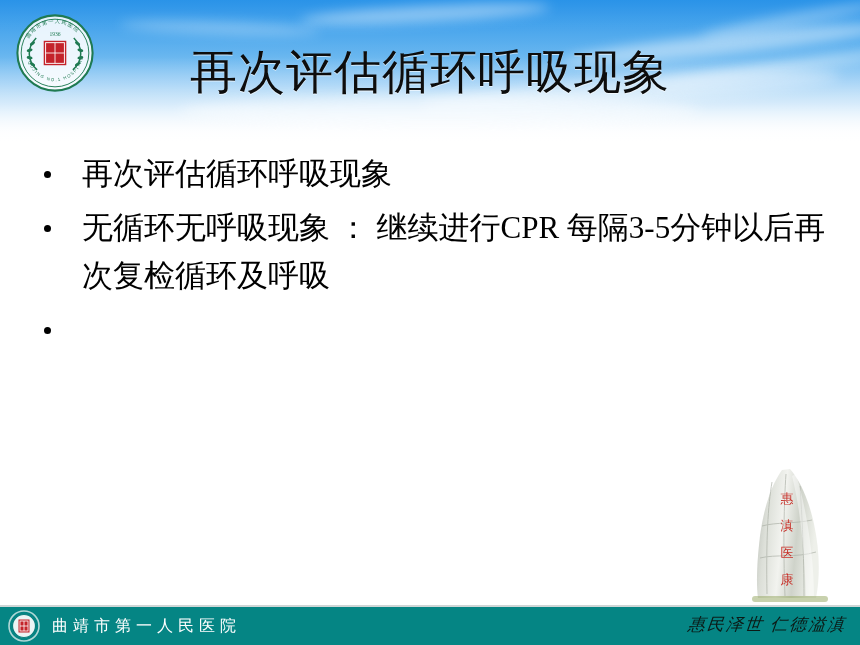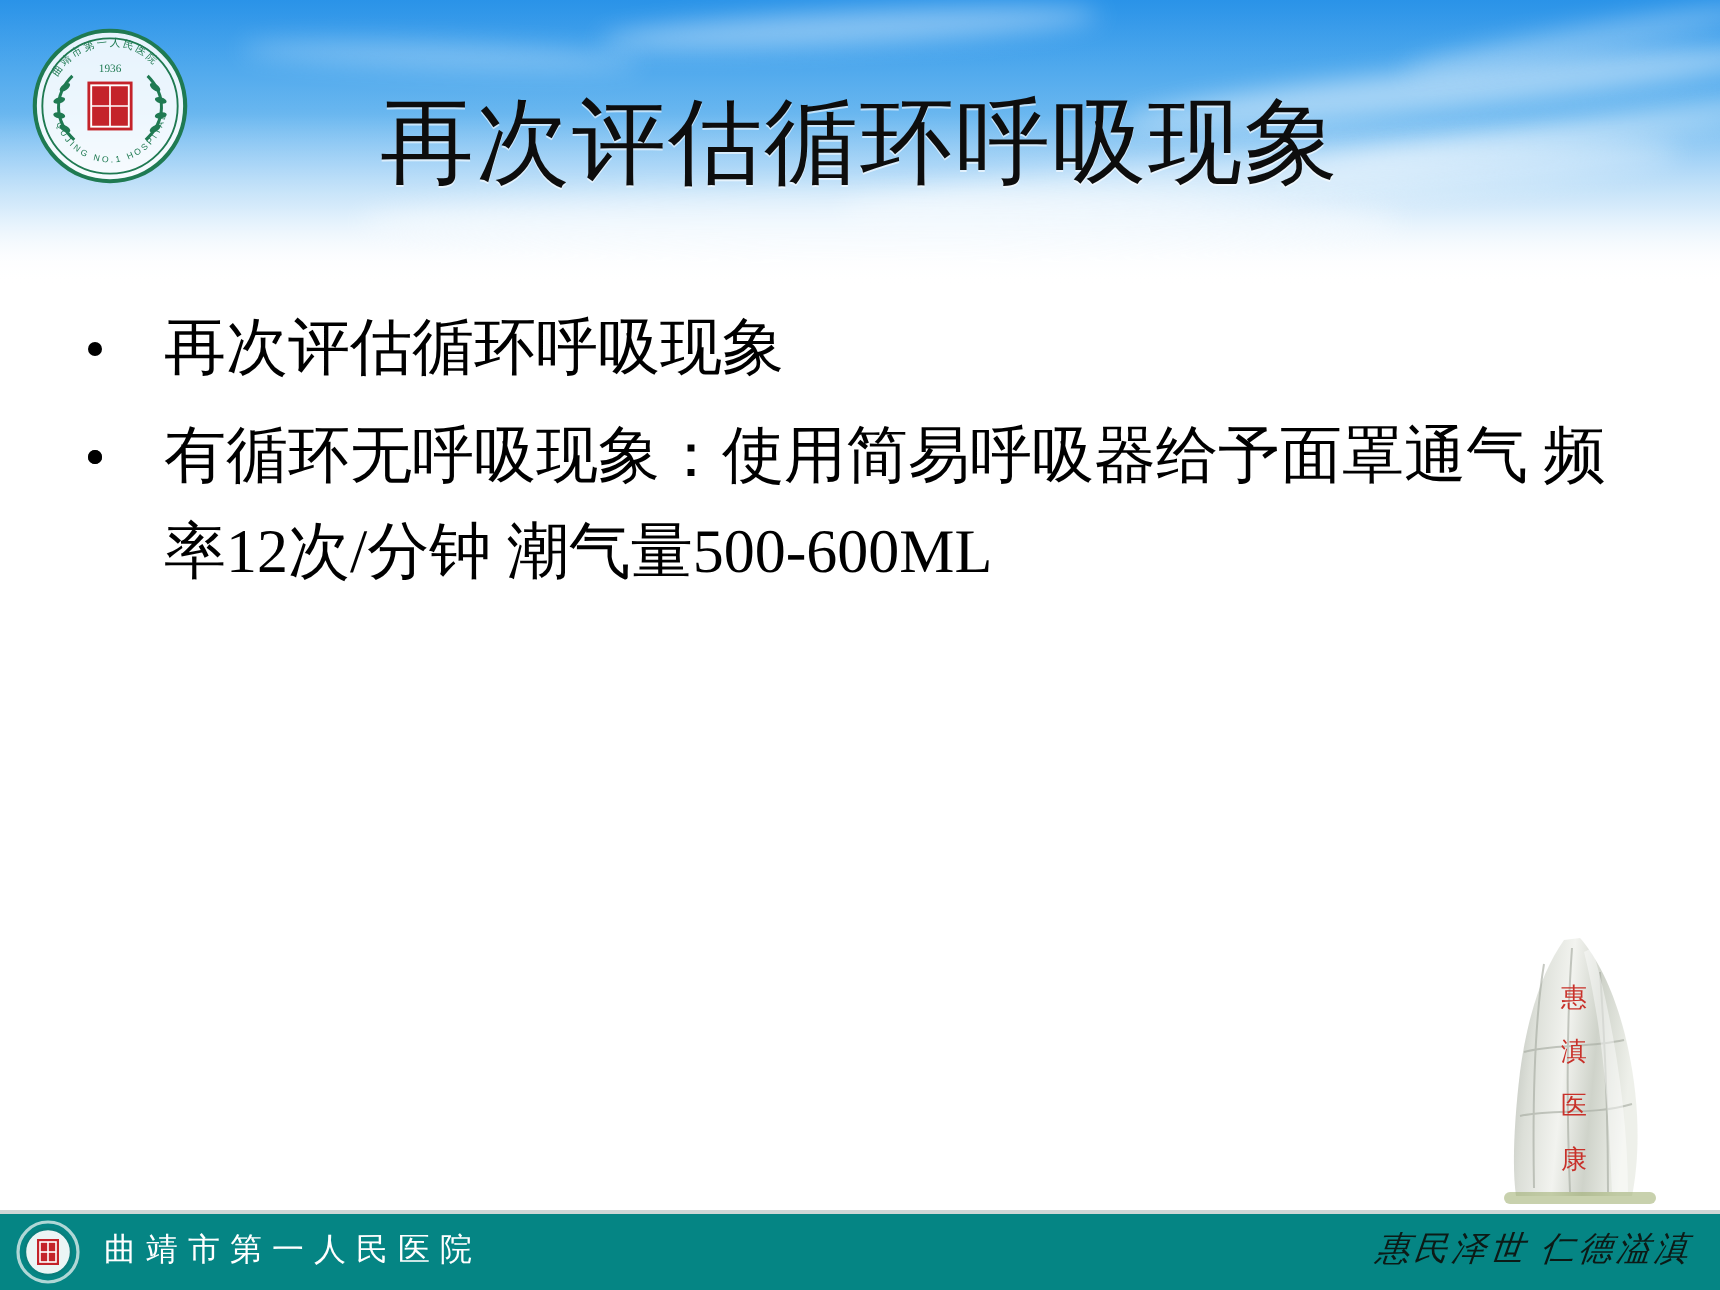--- a/index.html
+++ b/index.html
@@ -212,24 +212,24 @@
   <div class="title">再次评估循环呼吸现象</div>
 
   <div class="body-area">
     <ul class="bullets">
       <li>
         <span class="dot"></span>
         <span class="txt">再次评估循环呼吸现象</span>
       </li>
       <li>
         <span class="dot"></span>
+        <span class="txt">无循环无呼吸现象 ： 继续进行CPR 每隔3-5分钟以后再次复检循环及呼吸</span>
       </li>
       <li>
         <span class="dot"></span>
-        <span class="txt">有循环无呼吸现象：使用简易呼吸器给予面罩通气 频率12次/分钟 潮气量500-600ML</span>
       </li>
     </ul>
   </div>
 
   <div class="stone">
     <svg viewBox="0 0 96 142" width="96" height="142" aria-hidden="true">
       <defs>
         <linearGradient id="stoneG" x1="0" y1="0" x2="1" y2="0.2">
           <stop offset="0%" stop-color="#b9bdb6"></stop>
           <stop offset="22%" stop-color="#dcdfd8"></stop>

